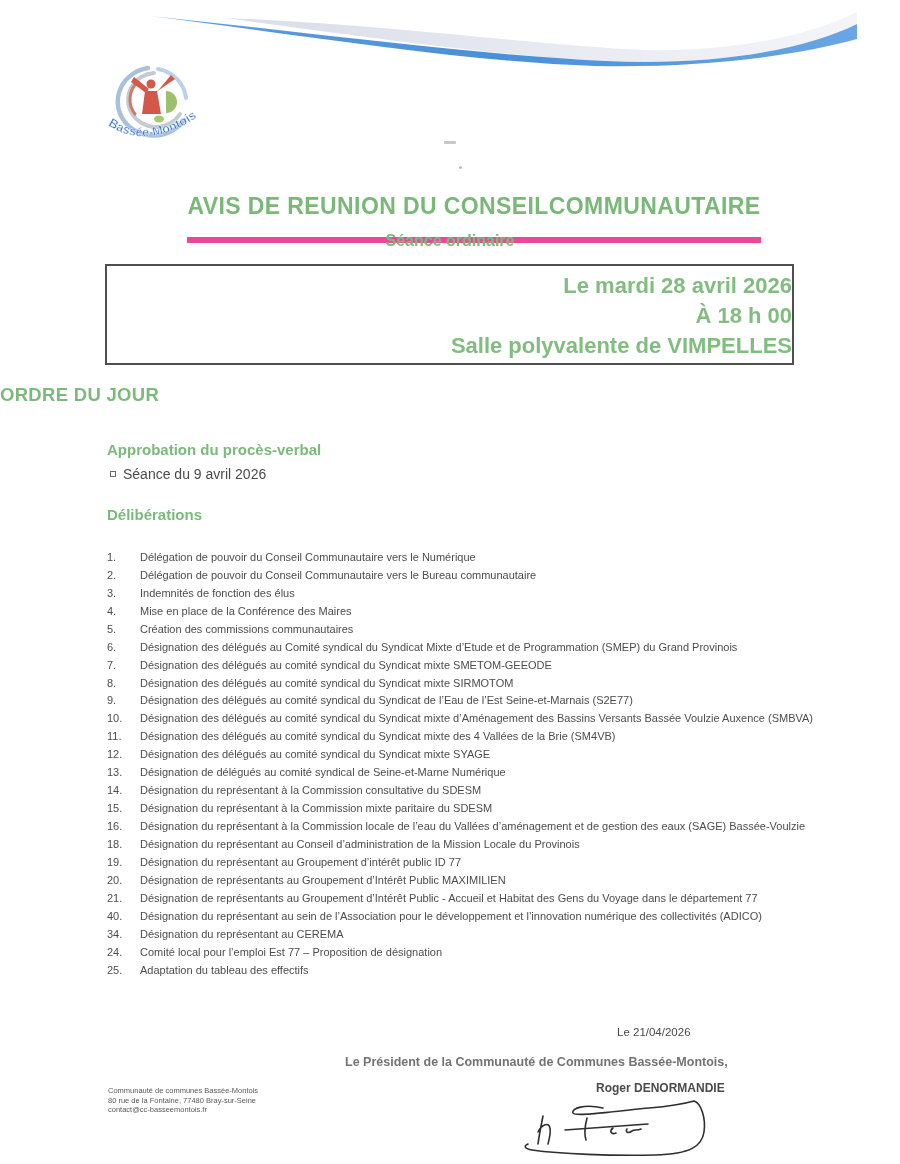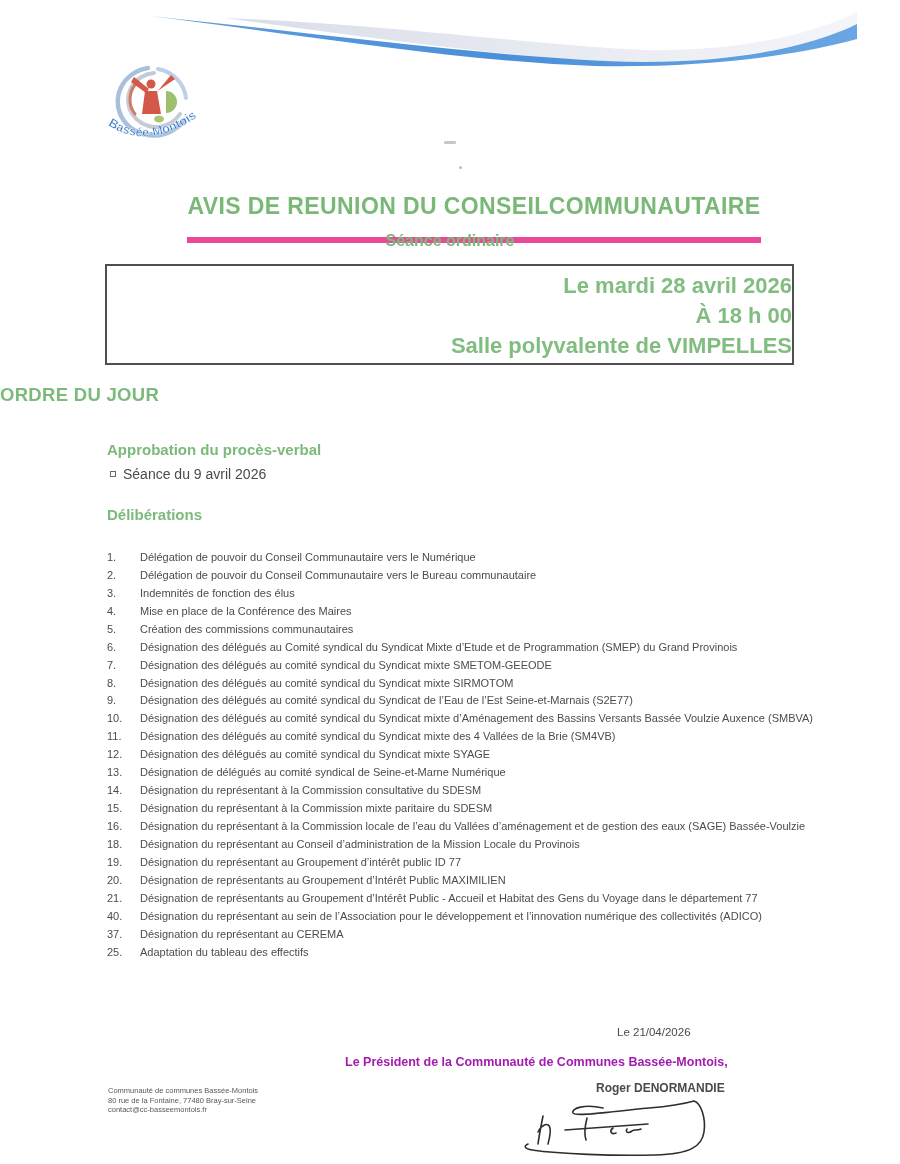--- a/index.html
+++ b/index.html
@@ -21,21 +21,21 @@
   #h-deliberations{left:107px;top:506px;}
   .bullet-item{left:110px;top:466px;font-size:14px;color:#4a4a4a;}
   .bullet-item::before{content:"";display:inline-block;width:4px;height:4px;border:1px solid #6a6a6a;
                        margin-right:7px;vertical-align:2px;}
   
   #agenda-list{left:107px;top:548px;}
   .agenda-row{display:flex;height:17.95px;align-items:center;font-size:11px;color:#4c4c4c;white-space:nowrap;}
   .agenda-row .num{display:inline-block;width:33px;flex:none;}
   
   .date-note{left:617px;top:1026px;font-size:11.5px;color:#4a4a4a;}
-  .president-line{left:345px;top:1055px;font-size:12.5px;font-weight:bold;color:#a21caf;}
+  .president-line{left:345px;top:1055px;font-size:12.5px;font-weight:bold;color:#737373;}
   .president-name{left:588px;top:1081px;font-size:12px;font-weight:bold;color:#4a4a4a;padding-left:8px;}
   #signature{left:515px;top:1088px;}
   
   .footer{left:108px;top:1086px;font-size:7.5px;line-height:9.6px;color:#585858;}
   
   .speck1{left:444px;top:141px;width:12px;height:3px;background:#9a9a9a;opacity:.55;border-radius:1px;}
   .speck2{left:459px;top:166px;width:3px;height:3px;background:#bcbcbc;border-radius:50%;}
 </style>
 </head>
 <body>
@@ -175,22 +175,26 @@
     </div>
     <div class="agenda-row">
       <span class="num">21.</span>
       <span class="txt">Désignation de représentants au Groupement d’Intérêt Public - Accueil et Habitat des Gens du Voyage dans le département 77</span>
     </div>
     <div class="agenda-row">
       <span class="num">40.</span>
       <span class="txt">Désignation du représentant au sein de l’Association pour le développement et l’innovation numérique des collectivités (ADICO)</span>
     </div>
     <div class="agenda-row">
-      <span class="num">37.</span>
+      <span class="num">34.</span>
       <span class="txt">Désignation du représentant au CEREMA</span>
+    </div>
+    <div class="agenda-row">
+      <span class="num">24.</span>
+      <span class="txt">Comité local pour l’emploi Est 77 – Proposition de désignation</span>
     </div>
     <div class="agenda-row">
       <span class="num">25.</span>
       <span class="txt">Adaptation du tableau des effectifs</span>
     </div>
   </div>
 
 <div class="abs date-note">Le 21/04/2026</div>
 <div class="abs president-line">Le Président de la Communauté de Communes Bassée-Montois,</div>
 <div class="abs president-name">Roger DENORMANDIE</div>

